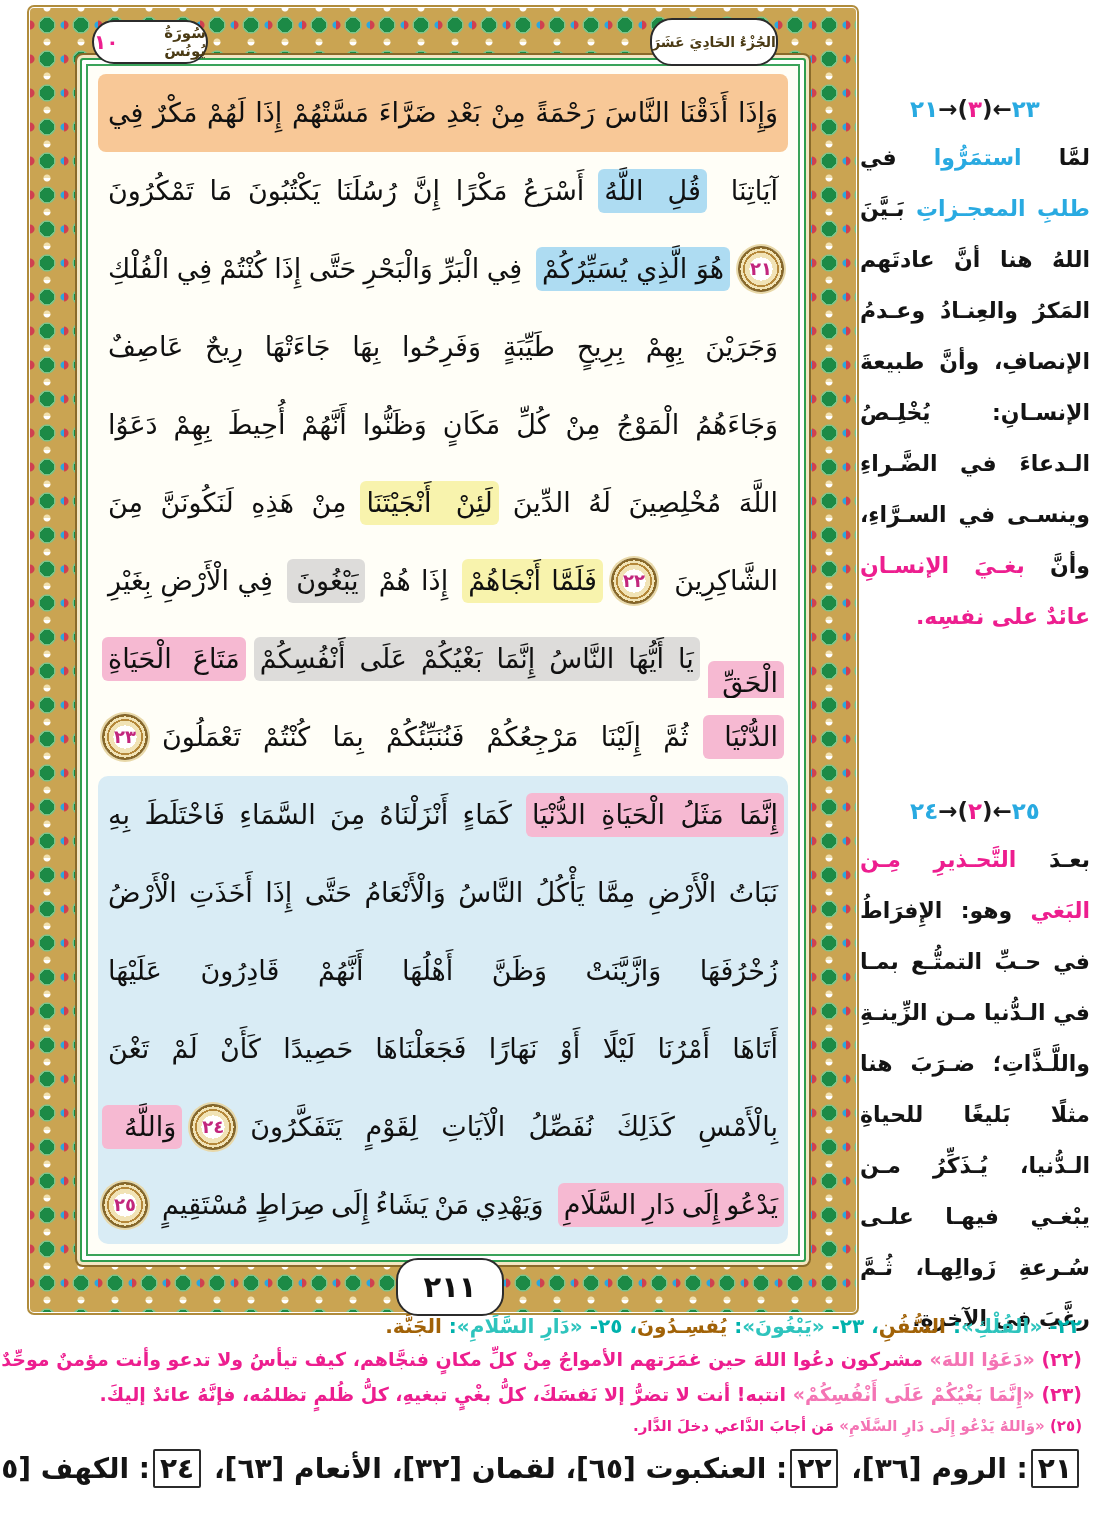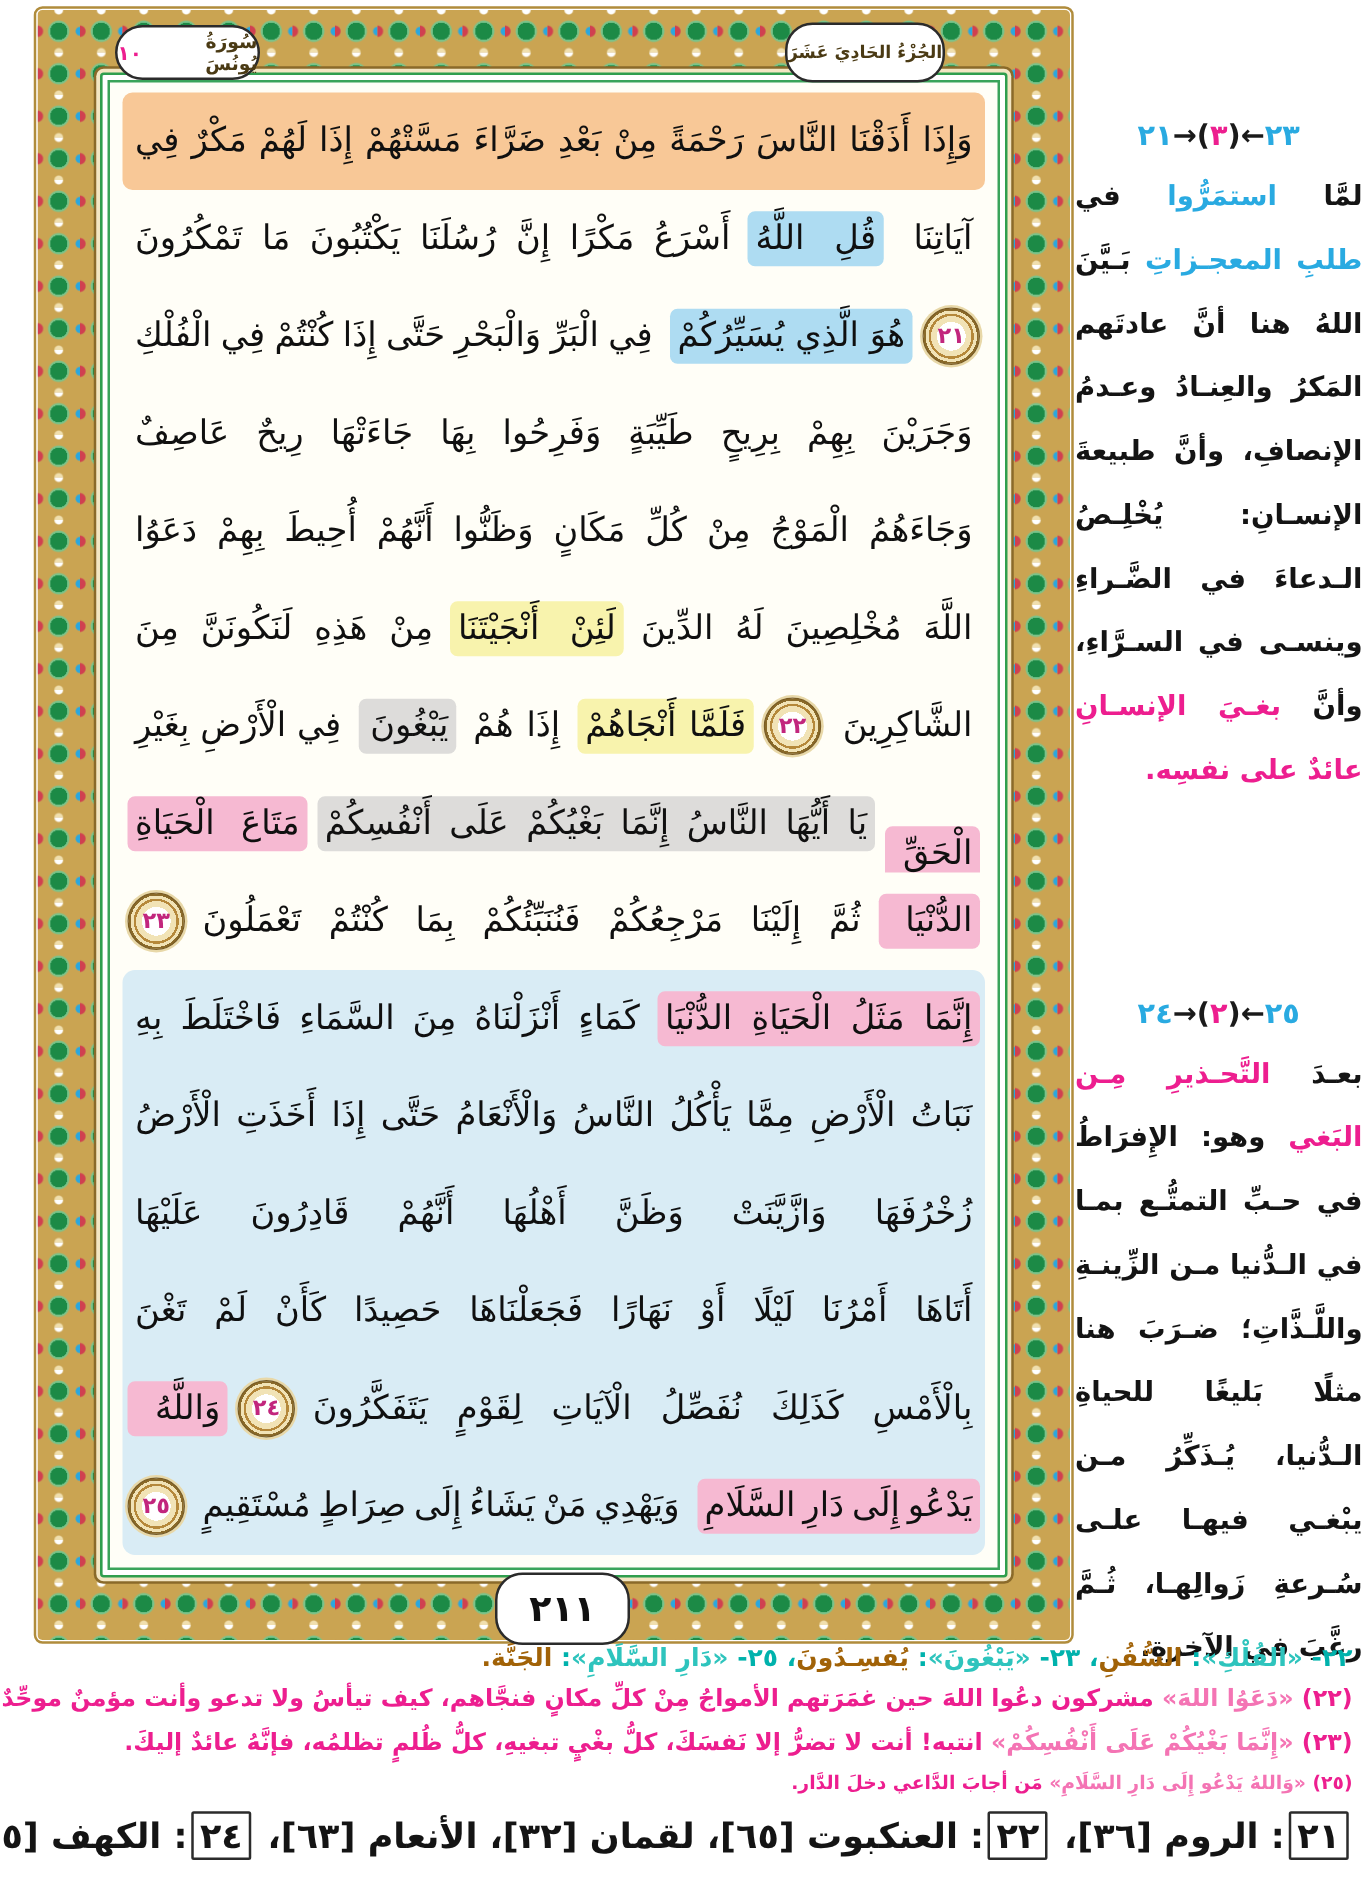--- a/index.html
+++ b/index.html
@@ -52,23 +52,23 @@
     background:radial-gradient(circle,#ffffff 0 37%,#f1e3b6 37% 52%,#b5883a 52% 58%,#f1e3b6 58% 66%,#8a6a2a 66% 72%,#caa452 72% 100%);
     border:1px solid #7a5c22;box-shadow:0 0 0 2px #e8d8a8;
   }
   
   .pill{
     position:absolute;background:#ffffff;border:2px solid #2b2b2b;border-radius:22px;
     display:flex;align-items:center;justify-content:center;gap:6px;
     font-weight:bold;color:#4a3a14;z-index:6;direction:rtl;
   }
   .pill-surah{left:92px;top:20px;width:112px;height:40px;font-size:15px;}
-  .pill-juz{left:628px;top:18px;width:124px;height:44px;font-size:14px;}
+  .pill-juz{left:650px;top:18px;width:124px;height:44px;font-size:14px;}
   .pill-page{left:396px;top:1258px;width:104px;height:54px;font-size:29px;color:#111;}
-  .surah-num{color:#ed1e8f;font-size:16px;}
+  .surah-num{color:#ed1e8f;font-size:20px;}
   
   .sidebar{position:absolute;left:858px;top:0;width:234px;height:1408px;direction:rtl;}
   .sb-block{position:absolute;right:0;left:0;}
   .sb-b1{top:96px;}
   .sb-b2{top:798px;}
   .sb-head{direction:ltr;text-align:center;font-weight:bold;font-size:23px;
            letter-spacing:1px;margin-bottom:10px;color:#1a1a1a;}
   .sb-body{font-size:22px;font-weight:bold;line-height:2.32;text-align:justify;
            color:#141414;padding:0 2px;}
   .c-blue{color:#29aae1;}

